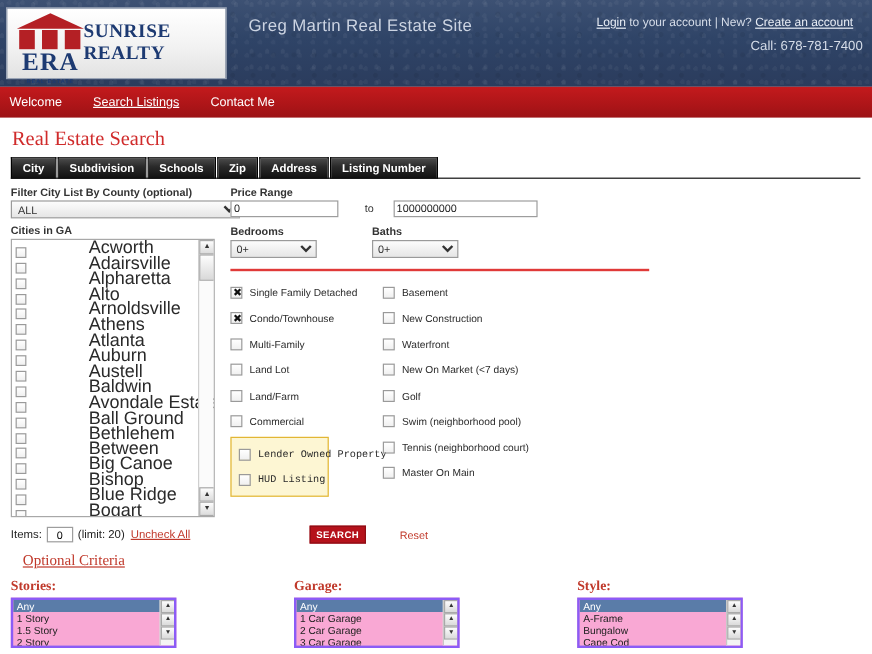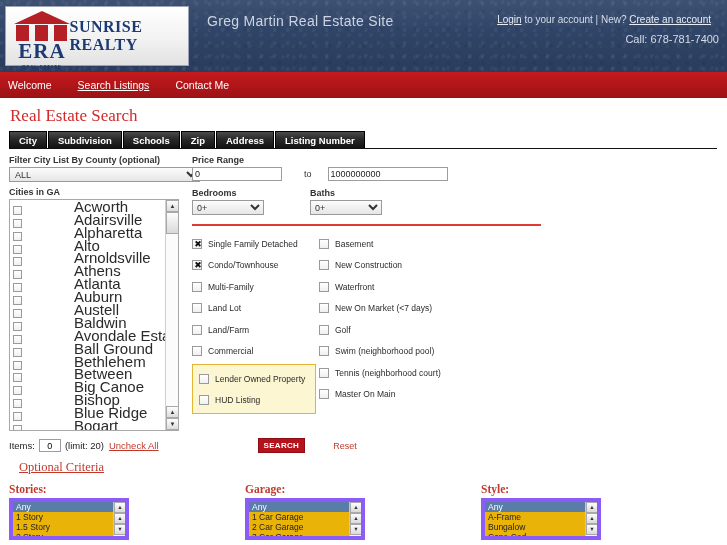--- a/index.html
+++ b/index.html
@@ -275,23 +275,24 @@
     font-size: 8.5px;
     color: #2b2b2b;
     white-space: nowrap;
   }
   .featrow .cb { margin-right: 6px; width: 10px; height: 10px; }
   .featrow .cb.checked::after { font-size: 9px; line-height: 12px; width: 10px; }
 
   .yellowbox {
     border: 1px solid #e2b634;
     background: #fdf6d3;
-    width: 124px;
+    width: 82px;
     padding: 3px 0 3px 6px;
     margin-top: 2px;
+    font-family: Liberation Mono, monospace;
   }
   .yellowbox .featrow { height: 21px; }
 
   
   .itembar {
     display: flex; align-items: center;
     margin-top: 7px;
     font-size: 9.5px;
     color: #222;
   }
@@ -336,23 +337,23 @@
   .optcol { width: 236px; }
   .optlabel {
     font-family: "Liberation Serif", serif;
     font-weight: bold;
     font-size: 11.5px;
     color: #c0392b;
     margin-bottom: 3px;
   }
   .listbox {
     position: relative;
-    width: 120px; height: 42px;
-    border: 4px solid #8b5cf6;
-    background: #eab308;
+    width: 138px; height: 42px;
+    border: 2px solid #8b5cf6;
+    background: #f9a8d4;
     overflow: hidden;
   }
   .lb-item {
     font-size: 8.5px;
     height: 10px;
     line-height: 10px;
     padding-left: 3px;
     color: #222;
     white-space: nowrap;
   }

